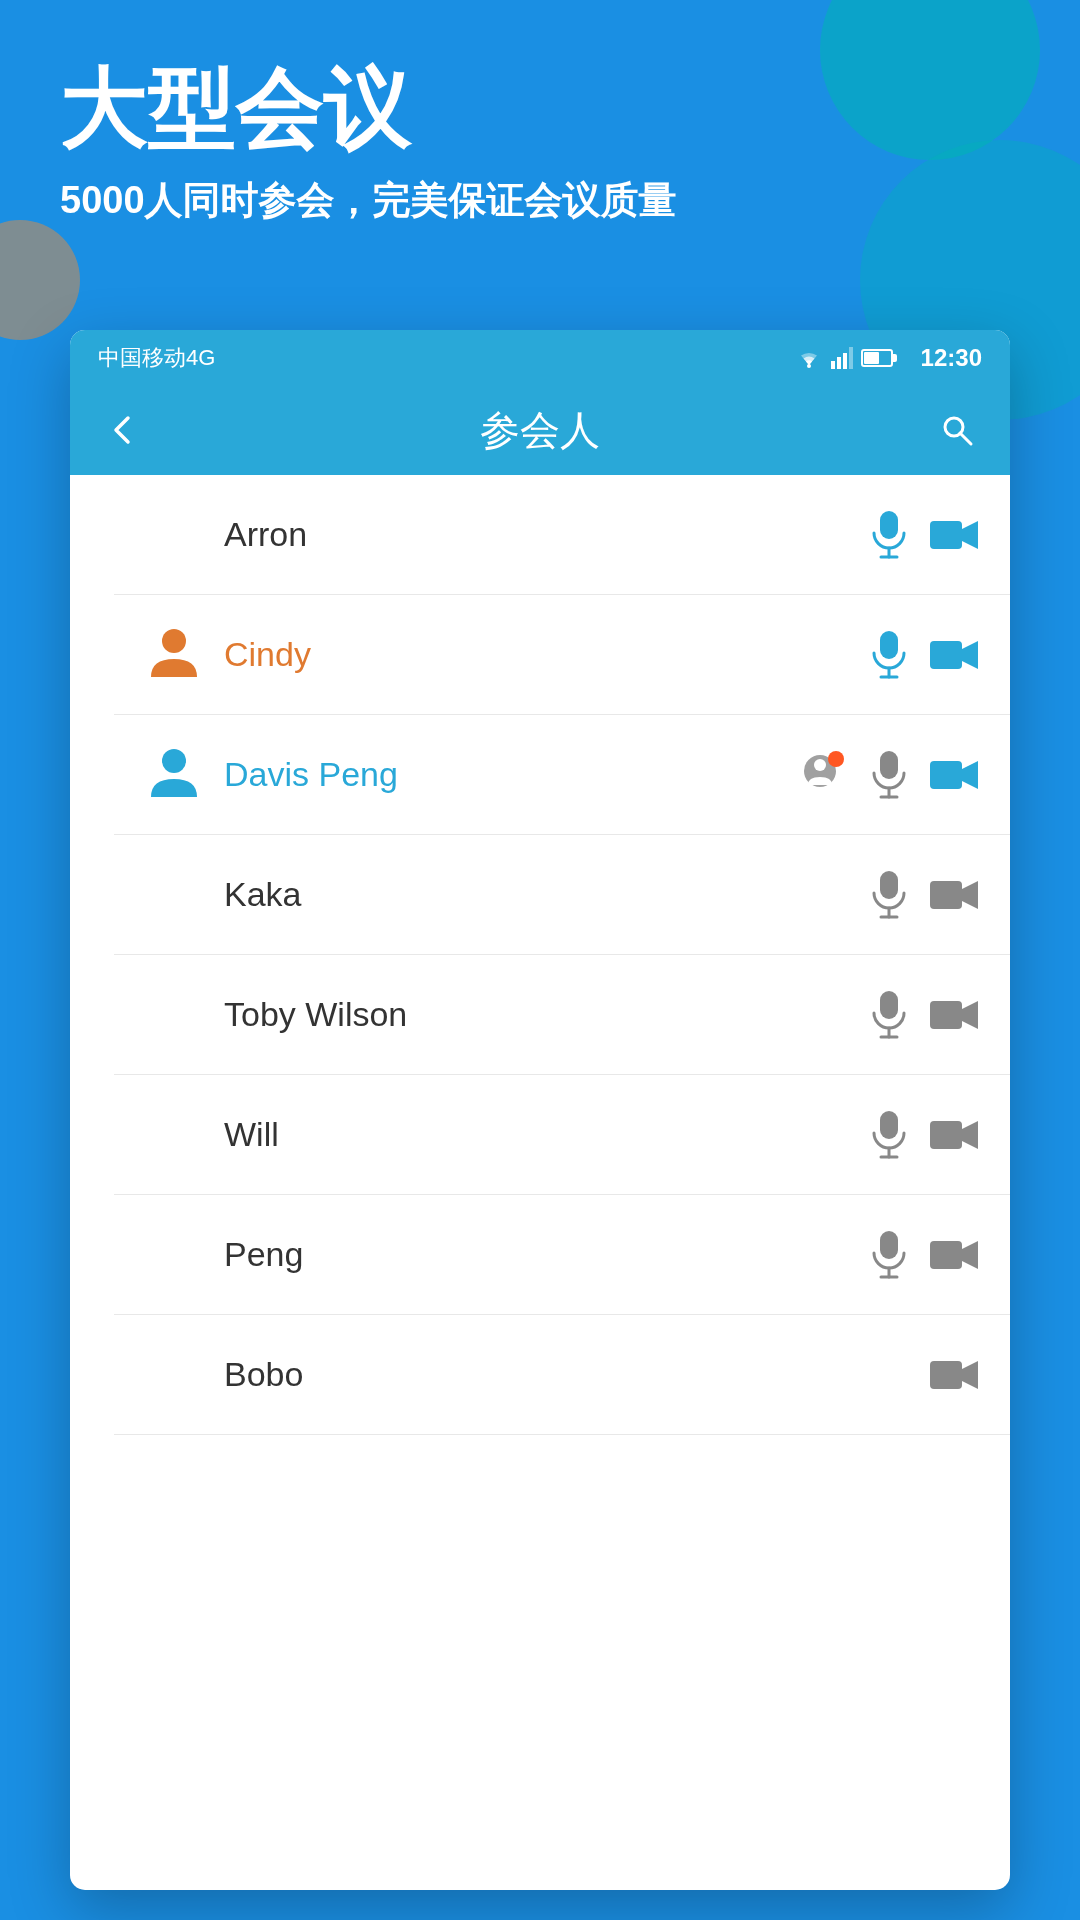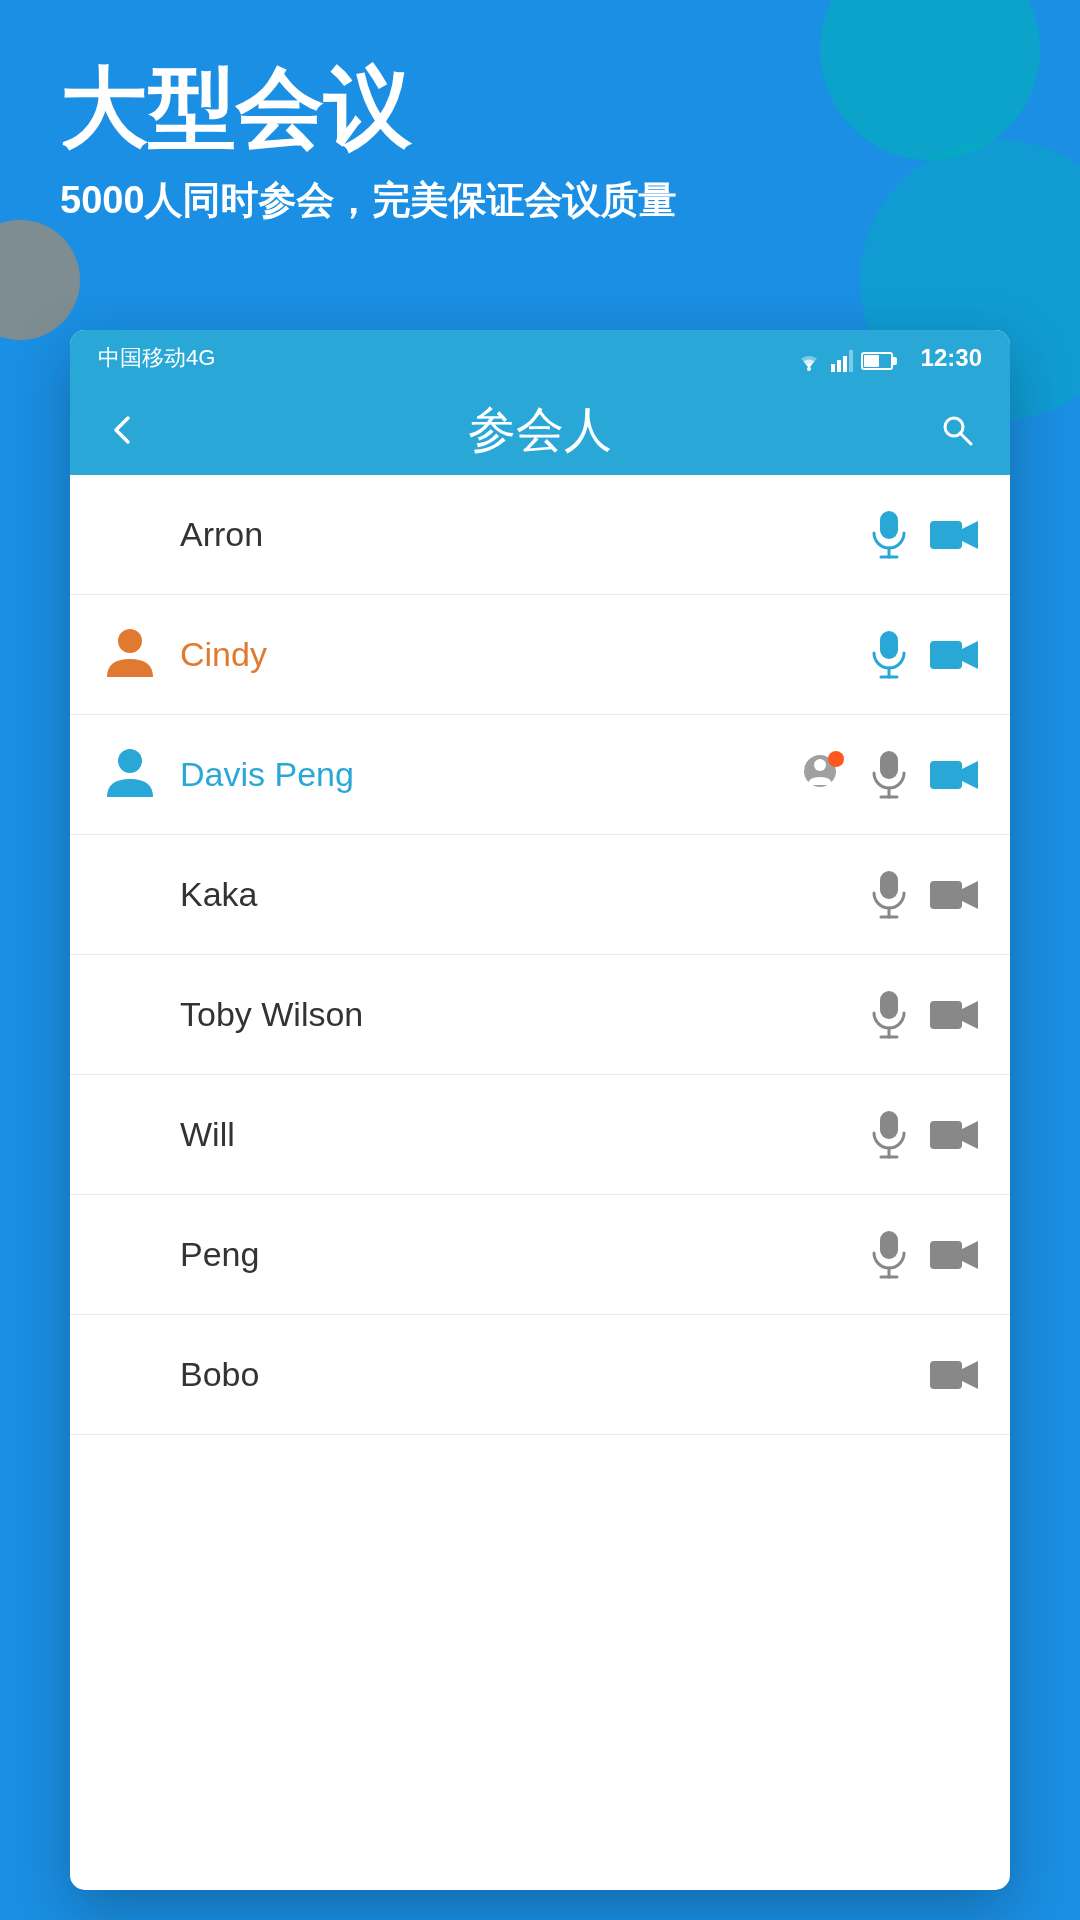--- a/index.html
+++ b/index.html
@@ -91,21 +91,21 @@
     }
 
     .status-carrier {
       font-size: 22px;
       color: #ffffff;
       font-weight: 500;
     }
 
     .status-right {
       display: flex;
-      align-items: flex-end;
+      align-items: center;
       gap: 28px;
     }
 
     .status-icons {
       display: flex;
       align-items: center;
       gap: 8px;
     }
 
     .wifi-icon {
@@ -173,21 +173,21 @@
       cursor: pointer;
       display: flex;
       align-items: center;
       justify-content: center;
       width: 50px;
       height: 50px;
     }
 
     .app-bar-title {
       flex: 1;
-      font-size: 48px;
+      font-size: 40px;
       color: #ffffff;
       font-weight: 500;
       text-align: center;
     }
 
     .search-btn {
       color: #ffffff;
       font-size: 38px;
       display: flex;
       align-items: center;
@@ -203,20 +203,21 @@
       overflow: hidden;
     }
 
     .participant-item {
       display: flex;
       align-items: center;
       padding: 0 30px;
       height: 120px;
       border-bottom: 1px solid #e8e8e8;
       position: relative;
+      margin-left: 44px;
     }
 
     .participant-avatar {
       width: 60px;
       height: 60px;
       display: flex;
       align-items: center;
       justify-content: center;
       margin-right: 20px;
       flex-shrink: 0;

